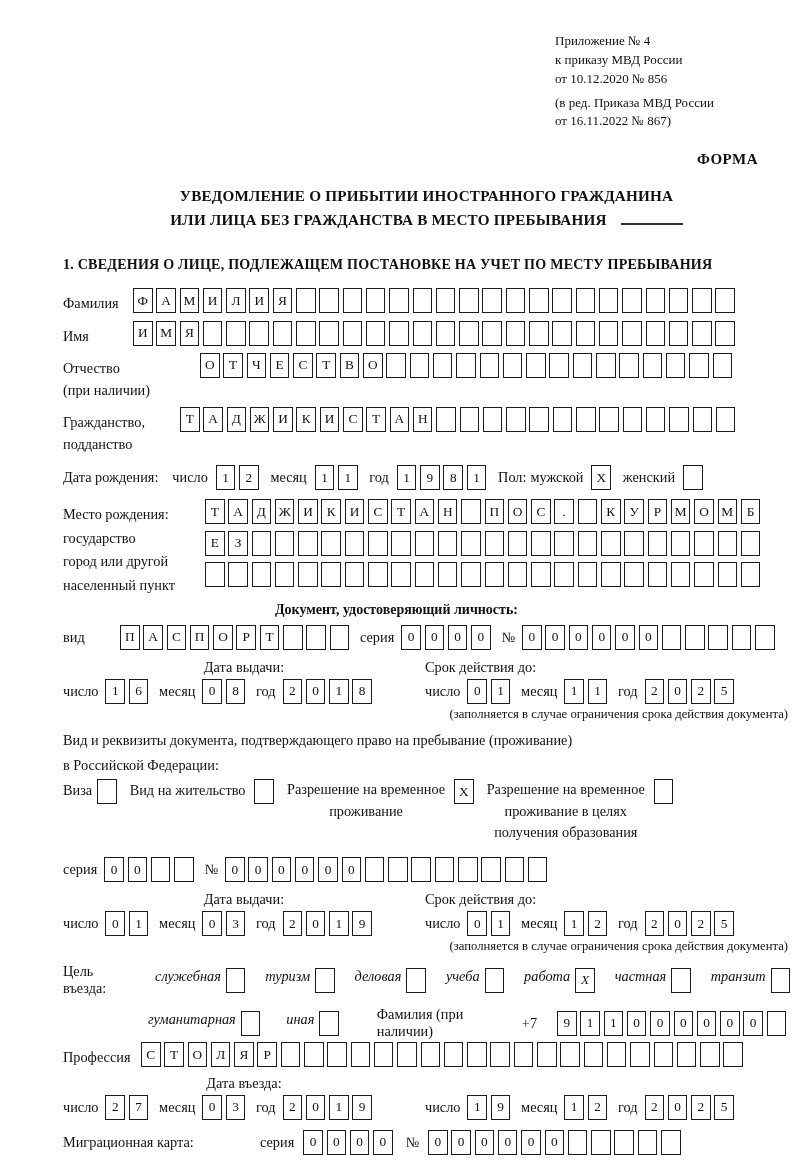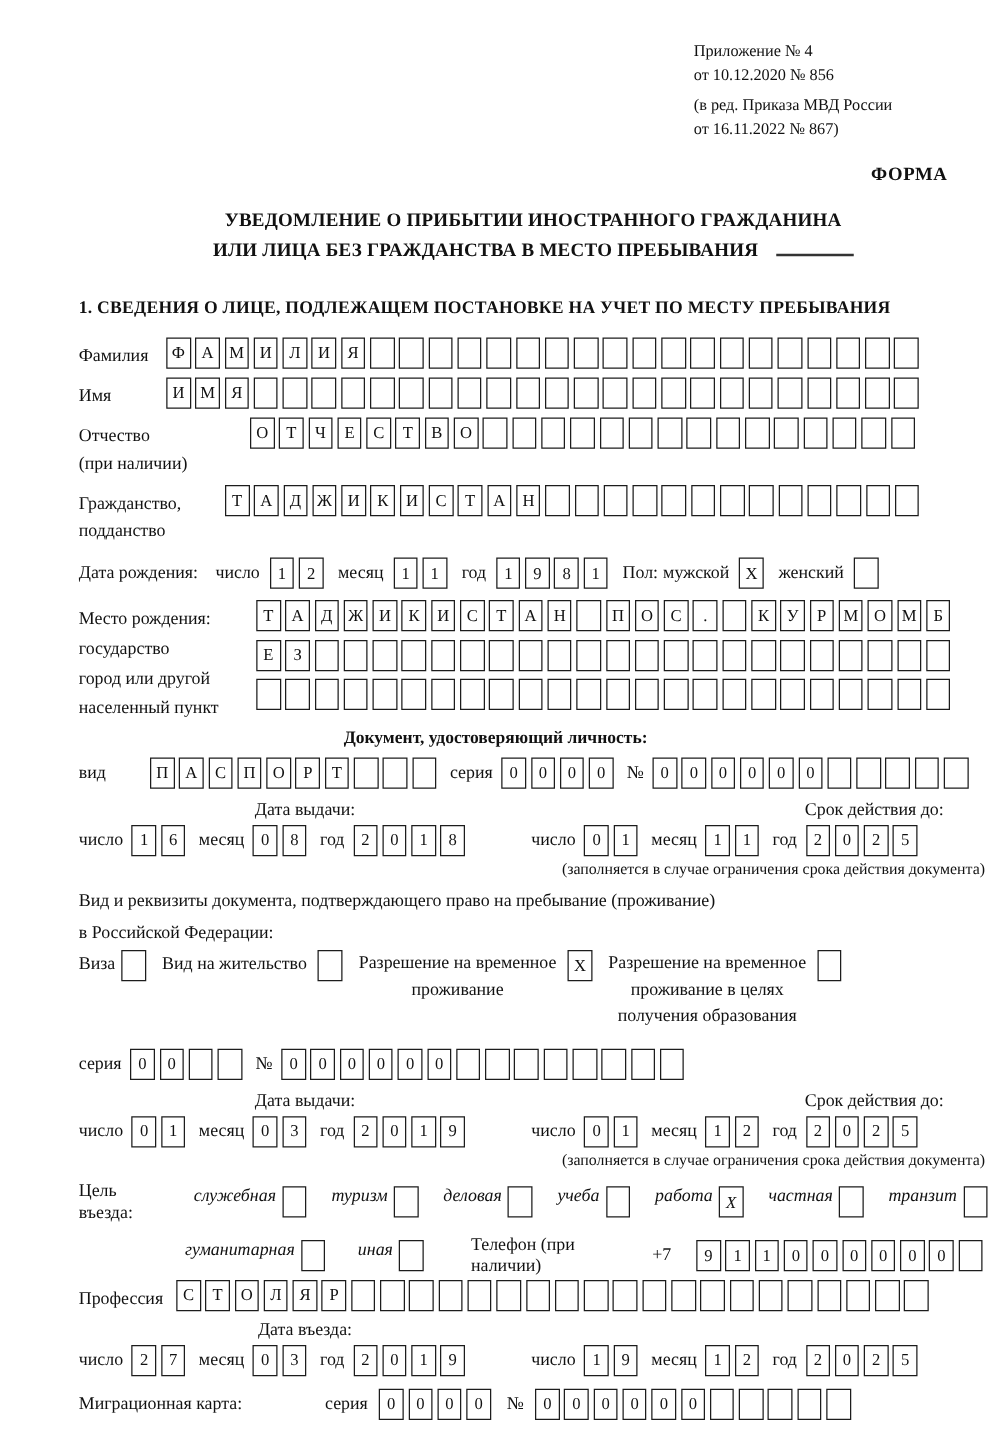--- a/index.html
+++ b/index.html
@@ -32,21 +32,21 @@
   .cellcol .cells { margin-bottom: 6.5px; }
 
   .inline-row { display: flex; align-items: center; column-gap: 8px; }
   .inline-row .t { flex: none; }
   .mt10 { margin-top: 10px; } .mt6 { margin-top: 6px; }
 
   .center-bold { text-align: center; font-weight: bold; font-size: 14px; margin: 4px 60px 7px 0; }
 
   .dates-head { display: flex; margin-top: 9px; }
   .dh-l { width: 362px; text-align: center; }
-  .dh-r { width: 330px; text-align: right; }
+  .dh-r { width: 330px; text-align: left; }
   .dates-row { display: flex; align-items: center; margin-top: 3px; }
   .dgrp { display: flex; align-items: center; column-gap: 7px; }
   .wleft { width: 362px; }
   .note { text-align: right; font-size: 12.7px; margin-top: 3px; margin-right: 2px; }
 
   .ptext { line-height: 1.8; font-size: 14.3px; }
   .permit-row { display: flex; align-items: flex-start; column-gap: 13px; margin-top: 0; margin-bottom: 14px; }
   .pgrp { display: flex; align-items: flex-start; column-gap: 9px; }
   .pcenter { text-align: center; line-height: 1.5; }
   .pgrp .cell { margin-right: 0; }
@@ -55,20 +55,21 @@
   .pair { display: flex; align-items: flex-start; column-gap: 5px; font-style: italic; }
   .pair .cell { margin-right: 0; }
   .indent { margin-left: 85px; }
   .phone-lbl { margin-left: 18px; }
 </style>
 </head>
 <body>
 
 <div class="appendix">
   <div>Приложение № 4</div>
+  <div>к приказу МВД России</div>
   <div>от 10.12.2020 № 856</div>
   <div class="rev">(в ред. Приказа МВД России</div>
   <div>от 16.11.2022 № 867)</div>
 </div>
 
 <div class="form-label">ФОРМА</div>
 
 <div class="title">
   <div>УВЕДОМЛЕНИЕ О ПРИБЫТИИ ИНОСТРАННОГО ГРАЖДАНИНА</div>
   <div><span>ИЛИ ЛИЦА БЕЗ ГРАЖДАНСТВА В МЕСТО ПРЕБЫВАНИЯ</span><span class="blank-line"></span></div>
@@ -541,21 +542,21 @@
 
 <div class="purpose-row indent">
   <span class="pair">
       <span class="t">гуманитарная</span>
       <span class="cell cb"></span>
     </span>
   <span class="pair" style="margin-left:6px;">
       <span class="t">иная</span>
       <span class="cell cb"></span>
     </span>
-  <span class="t phone-lbl">Телефон (при наличии)</span>
+  <span class="t phone-lbl">Фамилия (при наличии)</span>
   <span class="t" style="margin-left:10px;">+7</span>
   <span class="cells">
       <span class="cell">9</span>
       <span class="cell">1</span>
       <span class="cell">1</span>
       <span class="cell">0</span>
       <span class="cell">0</span>
       <span class="cell">0</span>
       <span class="cell">0</span>
       <span class="cell">0</span>

